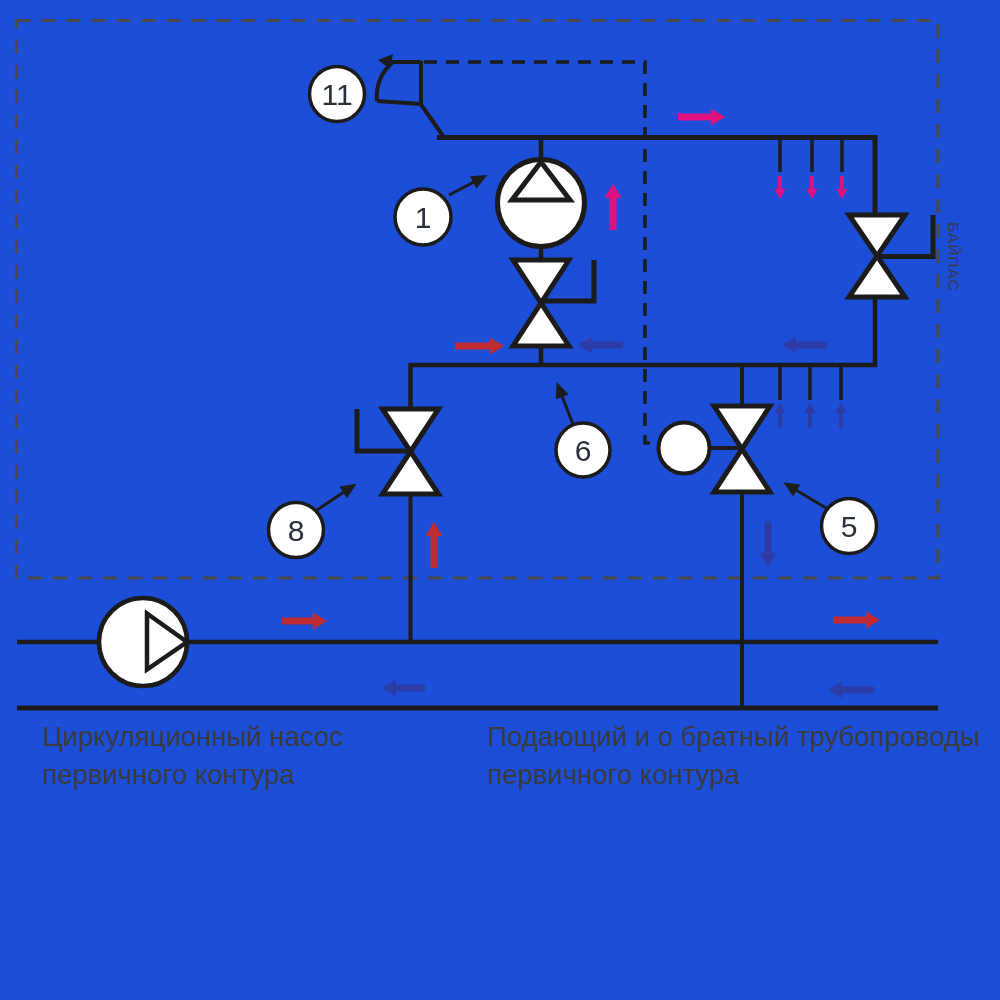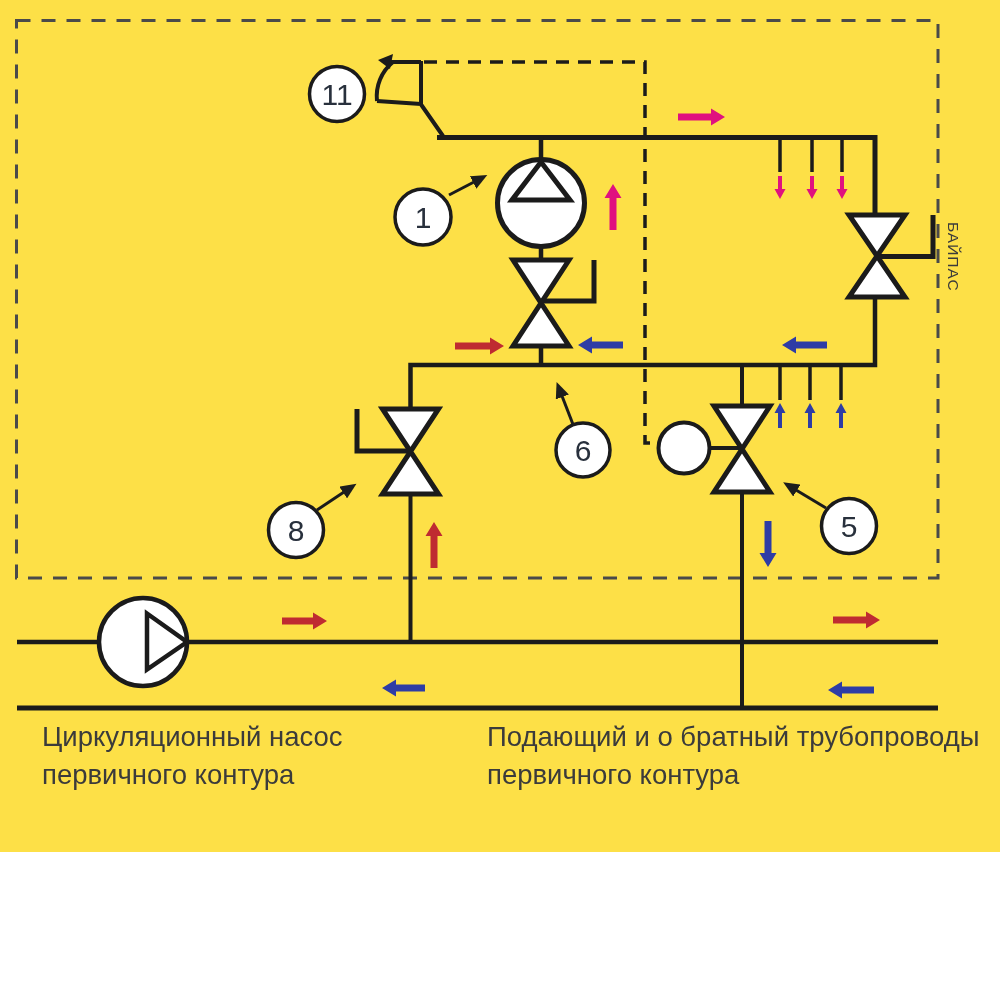--- a/index.html
+++ b/index.html
@@ -1,16 +1,16 @@
 <!DOCTYPE html>
 <html><head>
 <meta charset="utf-8">
 <style>
   html,body{margin:0;padding:0;background:#ffffff;}
-  .stage{position:relative;width:1000px;height:852px;background:#fde047;overflow:hidden;}
+  .stage{position:relative;width:1000px;height:1000px;background:#1d4ed8;overflow:hidden;}
   svg{display:block;}
   text{font-family:"Liberation Sans", sans-serif;}
   .num{font-size:30px;font-weight:500;text-anchor:middle;}
   .caption{font-size:27.5px;}
   .bypass{font-size:15.5px;letter-spacing:1px;}
 </style>
 </head>
 <body>
 
 <div class="stage">

